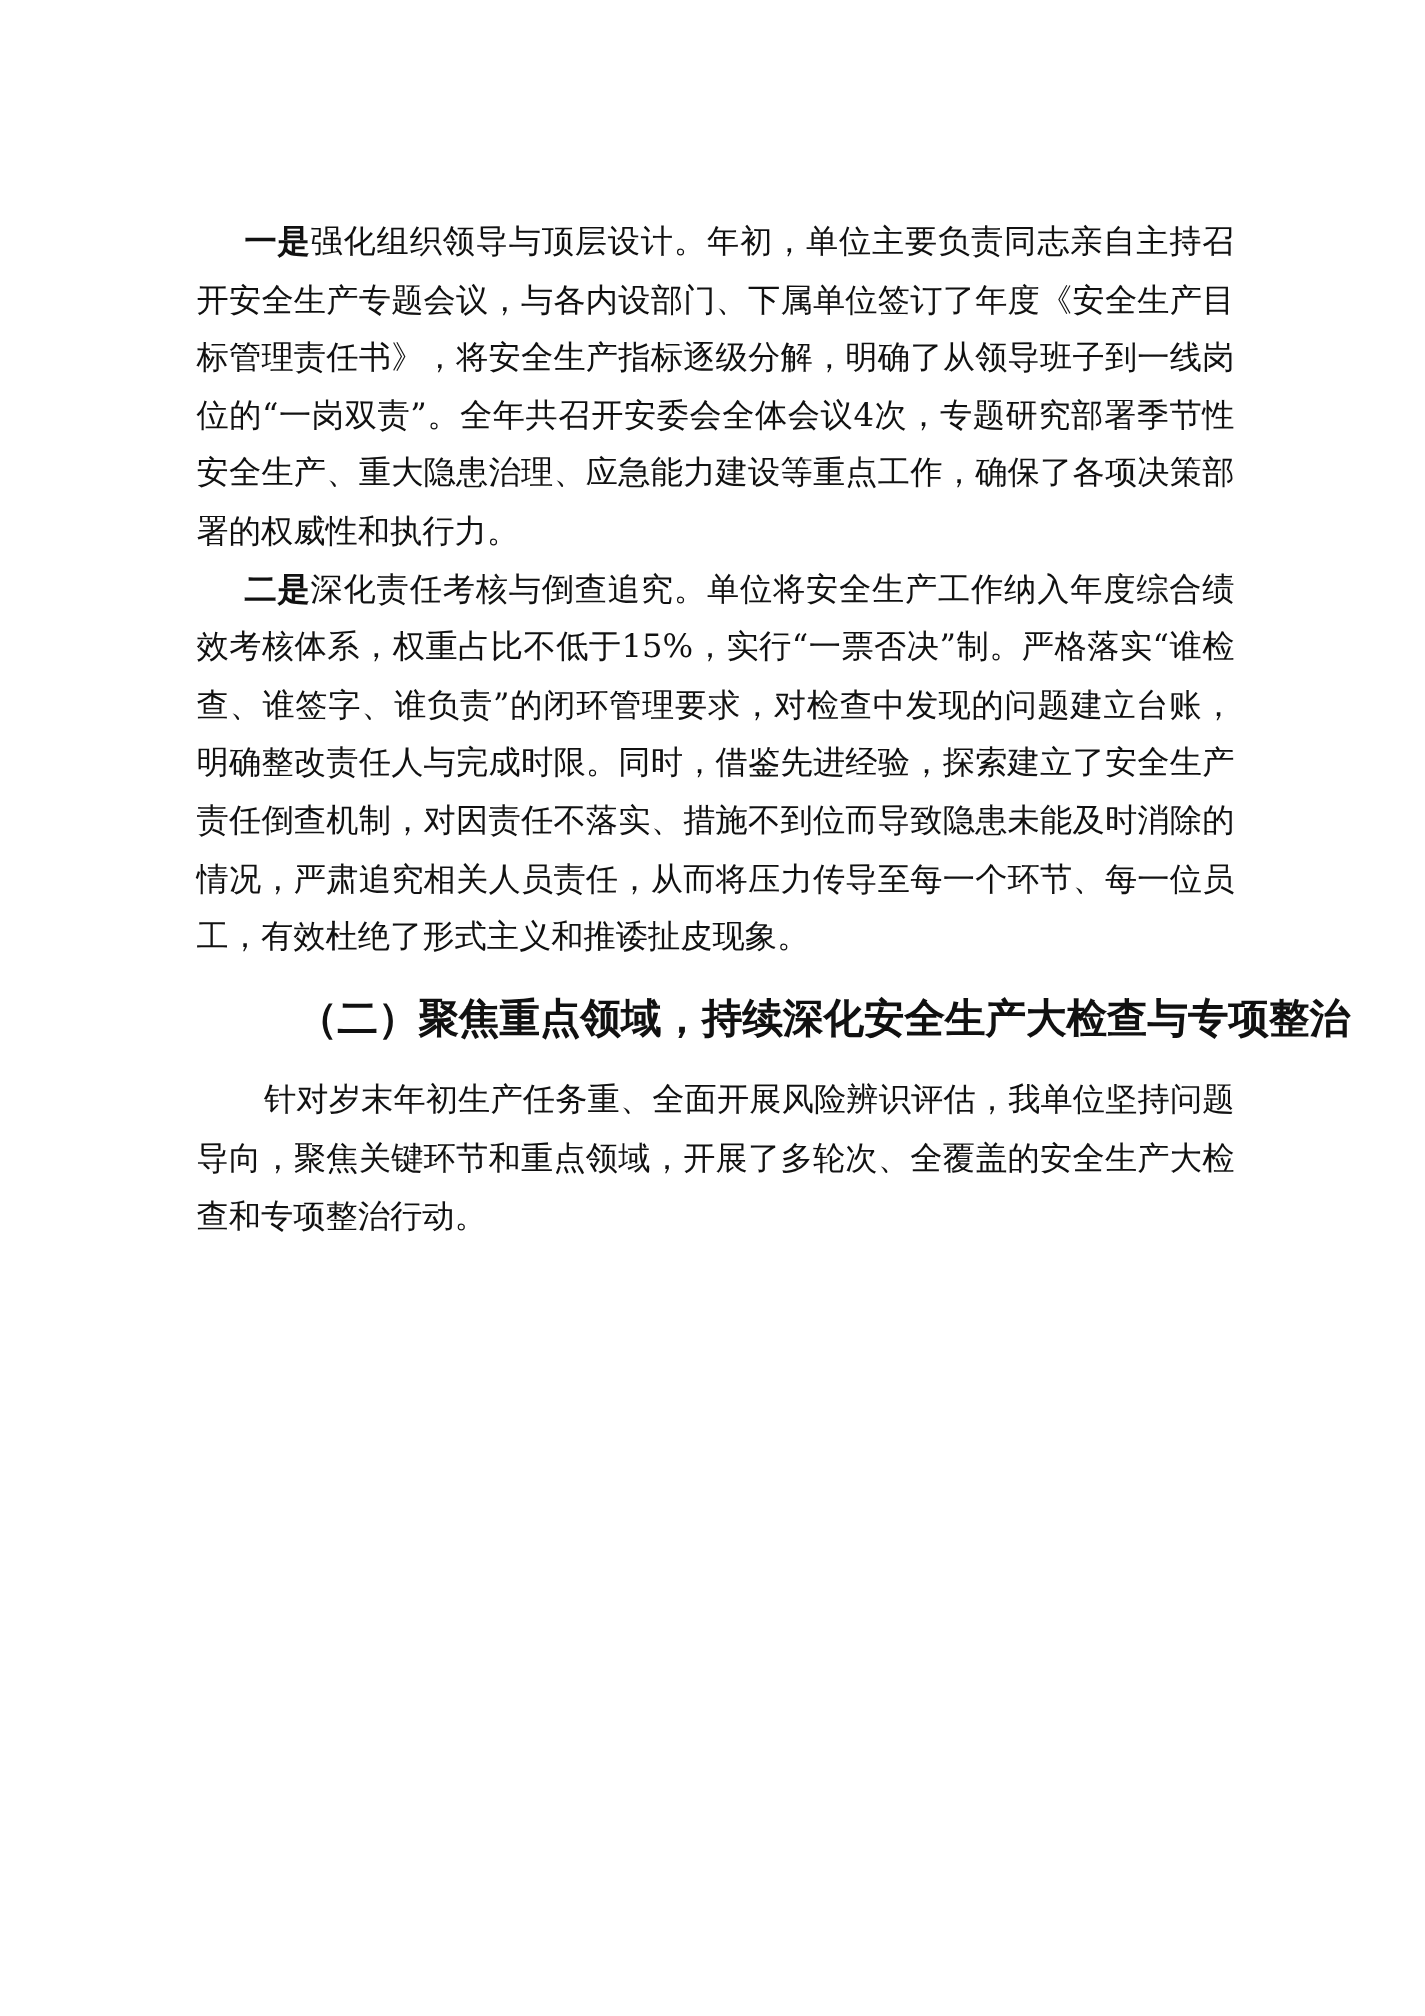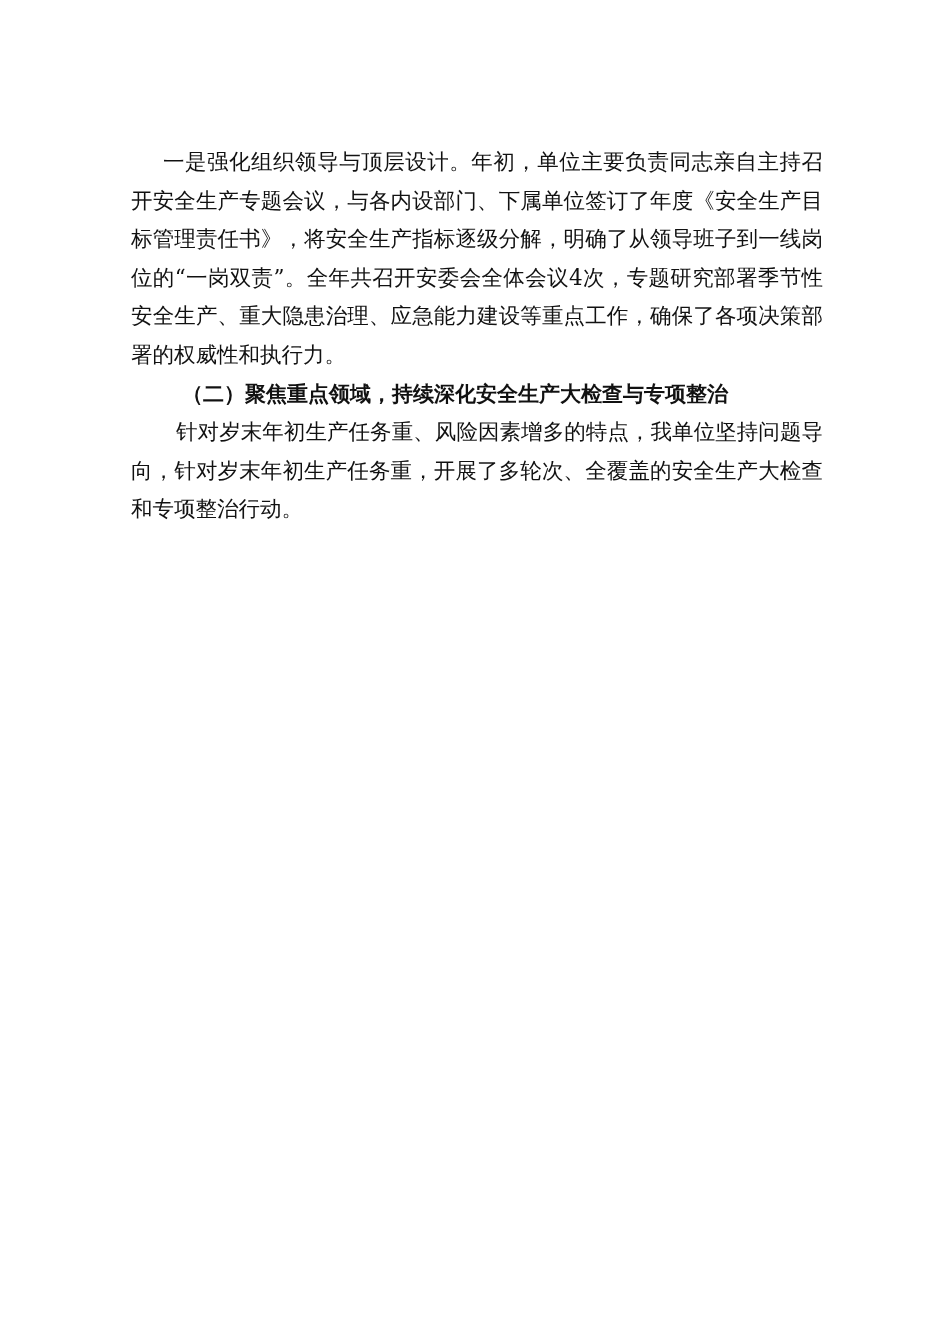--- a/index.html
+++ b/index.html
@@ -10,35 +10,36 @@
     top: 143px;
     width: 692px;
     font-family: "DejaVu Serif", "Liberation Serif", serif;
     font-size: 21.5px;
     line-height: 38.6px;
     color: #111111;
     text-align: justify;
     text-justify: inter-character;
   }
   .para { margin: 0; text-indent: 32px; }
-  .para b { font-weight: normal; margin-top: 11px; }
+  .para b { font-weight: bold; margin-top: 11px; }
   .heading {
-    margin: 0;
+    margin: 16px;
     text-indent: 51px;
     font-weight: bold;
     font-family: "DejaVu Sans", "Liberation Sans", sans-serif;
-    font-size: 21px;
+    font-size: 27px;
     white-space: nowrap;
   }
   .para.indent-more { text-indent: 45px; }
 </style>
 </head>
 <body>
 
 <div class="page">
   <p class="para"><b>一是</b><span>强化组织领导与顶层设计。年初，单位主要负责同志亲自主持召开安全生产专题会议，与各内设部门、下属单位签订了年度《安全生产目标管理责任书》，将安全生产指标逐级分解，明确了从领导班子到一线岗位的“一岗双责”。全年共召开安委会全体会议4次，专题研究部署季节性安全生产、重大隐患治理、应急能力建设等重点工作，确保了各项决策部署的权威性和执行力。</span></p>
 
+  <p class="para"><b>二是</b><span>深化责任考核与倒查追究。单位将安全生产工作纳入年度综合绩效考核体系，权重占比不低于15%，实行“一票否决”制。严格落实“谁检查、谁签字、谁负责”的闭环管理要求，对检查中发现的问题建立台账，明确整改责任人与完成时限。同时，借鉴先进经验，探索建立了安全生产责任倒查机制，对因责任不落实、措施不到位而导致隐患未能及时消除的情况，严肃追究相关人员责任，从而将压力传导至每一个环节、每一位员工，有效杜绝了形式主义和推诿扯皮现象。</span></p>
 
   <p class="heading">（二）聚焦重点领域，持续深化安全生产大检查与专项整治</p>
 
-  <p class="para indent-more">针对岁末年初生产任务重、风险因素增多的特点，我单位坚持问题导向，针对岁末年初生产任务重，开展了多轮次、全覆盖的安全生产大检查和专项整治行动。</p>
+  <p class="para indent-more">针对岁末年初生产任务重、全面开展风险辨识评估，我单位坚持问题导向，聚焦关键环节和重点领域，开展了多轮次、全覆盖的安全生产大检查和专项整治行动。</p>
 
 </div>
 
 </body></html>

